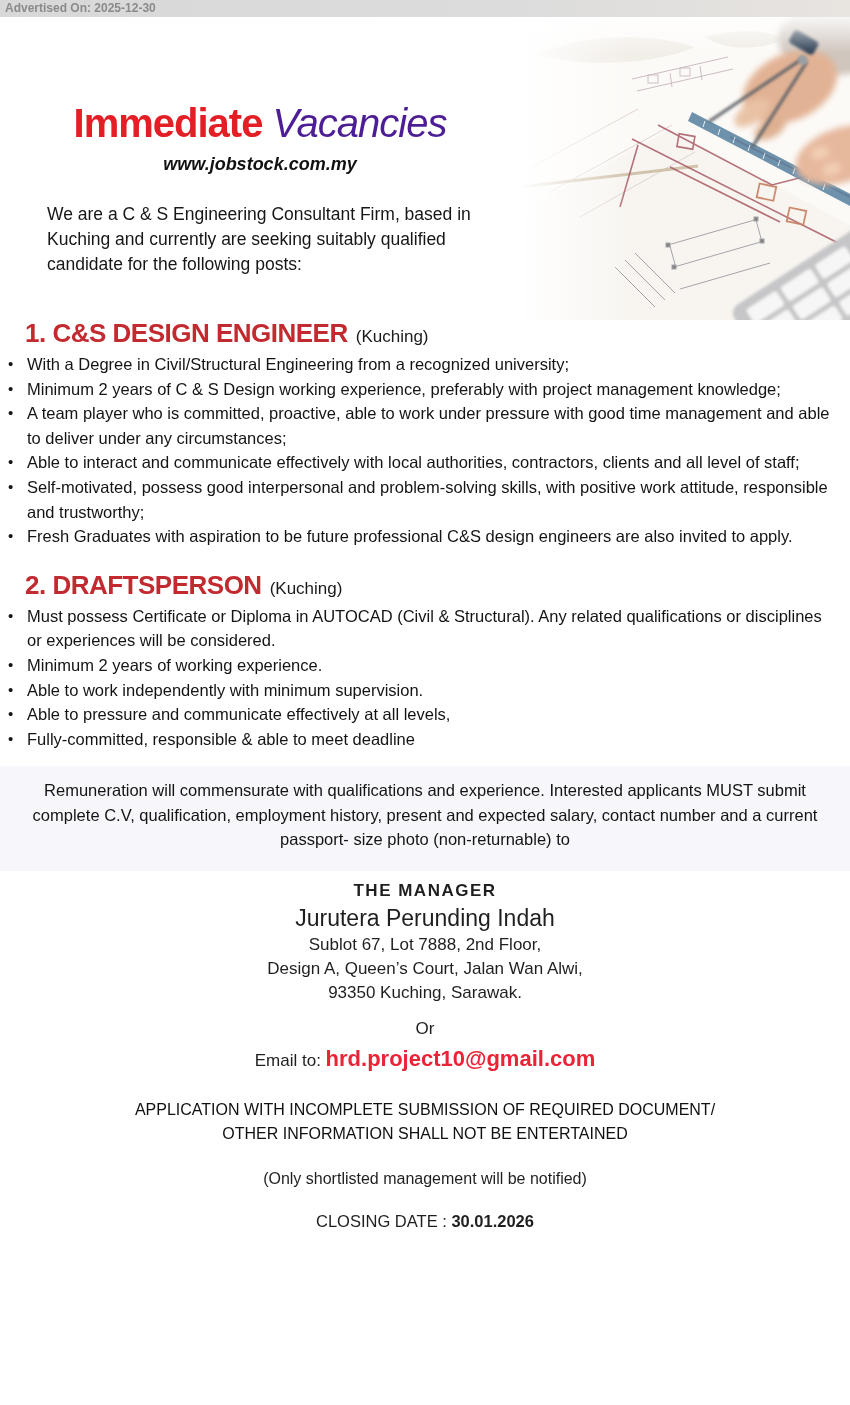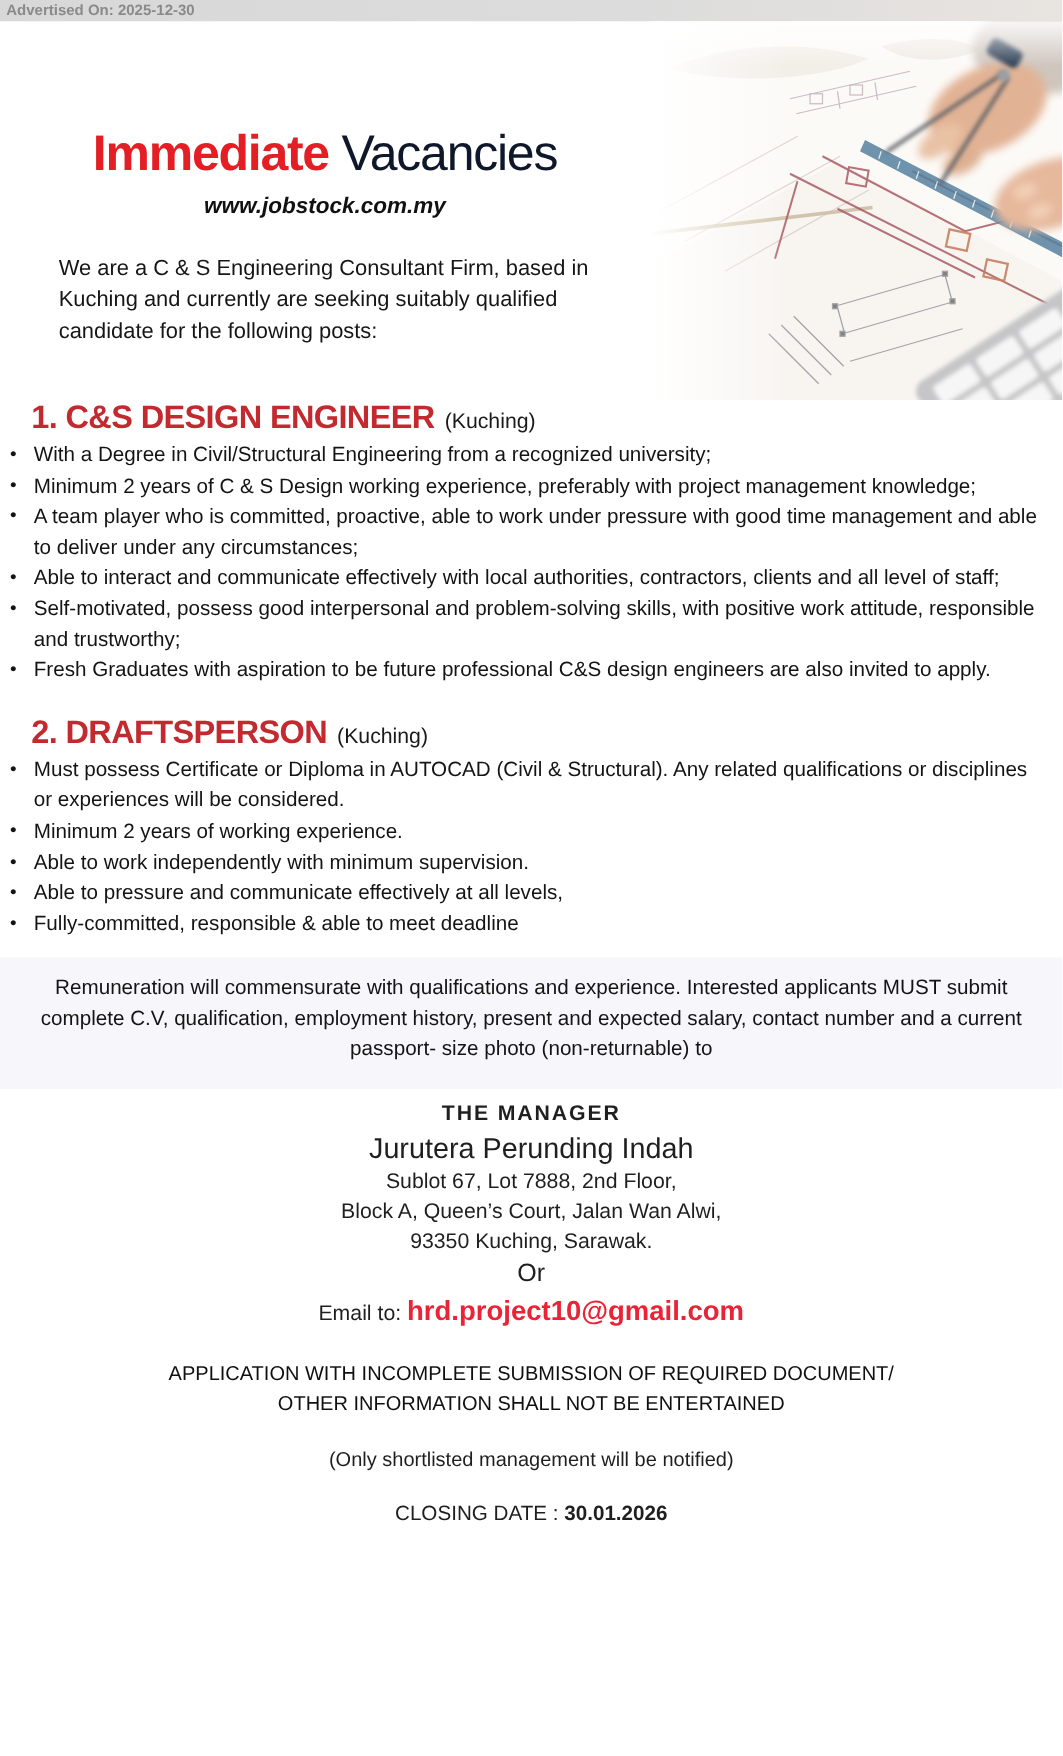--- a/index.html
+++ b/index.html
@@ -18,42 +18,42 @@
 
   .topbar{position:absolute;top:0;left:0;width:100%;height:17px;
     background:linear-gradient(to right,var(--topbar-bg) 0%,#dcdcdc 60%,#e8e4e0 100%);
     font-size:12px;font-weight:bold;color:var(--topbar-text);line-height:17px;padding-left:5px;}
 
   .hero{position:absolute;top:17px;right:0;width:330px;height:303px;overflow:hidden;}
 
   .title-block{position:absolute;top:100px;left:0;width:520px;text-align:center;}
   .title-line{font-size:40px;line-height:46px;letter-spacing:-1px;}
   .title-red{color:var(--accent-red);font-weight:bold;margin-top:44px;}
-  .title-rest{color:#0f172a;font-weight:500;margin-left:10px;}
+  .title-rest{color:#4c1d95;font-weight:500;margin-left:10px;font-style:italic;}
   .website{margin-top:8px;font-size:18px;font-weight:bold;font-style:italic;color:#111;}
 
   .intro{position:absolute;top:202px;left:47px;width:462px;font-size:17.5px;line-height:25px;color:#161616;}
 
   .content{position:absolute;top:318px;left:0;width:850px;}
   .job-heading{margin-left:25px;margin-bottom:3px;}
   .job-heading .jtitle{font-size:26px;font-weight:bold;color:var(--heading-red);letter-spacing:-0.5px;}
   .job-heading .jloc{font-size:17px;color:#1a1a1a;margin-left:8px;font-weight:normal;}
   ul.bullets{list-style:none;margin:2px 10px 0 0;padding-left:27px;width:839px;}
   ul.bullets li{position:relative;font-size:16.5px;line-height:24.6px;color:#141414;}
   ul.bullets li::before{content:"\2022";position:absolute;left:-19px;top:0;font-size:15px;}
   .job2{margin-top:21px;}
 
   .band{margin-top:15px;background:var(--band-bg);padding:12px 0 19px 0;}
   .band p{width:818px;margin:0 auto;text-align:center;font-size:16.5px;line-height:24.5px;color:#141414;}
 
   .contact{margin-top:7px;text-align:center;}
   .recipient{font-size:17px;font-weight:bold;letter-spacing:1.5px;line-height:25px;}
   .company{font-size:23px;font-weight:normal;line-height:30px;}
   .address-lines div{font-size:17px;line-height:24px;}
-  .or-label{font-size:20px;line-height:24px;margin-top:2px;}
+  .or-label{font-size:17px;line-height:24px;margin-top:12px;}
   .email-line{margin-top:2px;font-size:17px;line-height:32px;}
   .email-addr{font-size:22px;font-weight:bold;color:var(--email-red);}
 
   .footer{margin-top:21px;text-align:center;}
   .warning{font-size:16px;line-height:24px;color:#101010;}
   .shortlist{margin-top:24px;font-size:16px;}
   .closing{margin-top:24px;font-size:16.5px;}
   .closing b{font-weight:bold;}
 </style>
 </head>
@@ -218,21 +218,21 @@
 
     <div class="band">
       <p>Remuneration will commensurate with qualifications and experience. Interested applicants MUST submit complete C.V, qualification, employment history, present and expected salary, contact number and a current passport- size photo (non-returnable) to</p>
     </div>
 
     <div class="contact">
       <div class="recipient">THE MANAGER</div>
       <div class="company">Jurutera Perunding Indah</div>
       <div class="address-lines">
           <div>Sublot 67, Lot 7888, 2nd Floor,</div>
-          <div>Block A, Queen’s Court, Jalan Wan Alwi,</div>
+          <div>Design A, Queen’s Court, Jalan Wan Alwi,</div>
           <div>93350 Kuching, Sarawak.</div>
         </div>
       <div class="or-label">Or</div>
       <div class="email-line">
         <span>Email to: </span><span class="email-addr">hrd.project10@gmail.com</span>
       </div>
     </div>
 
     <div class="footer">
       <div class="warning">

